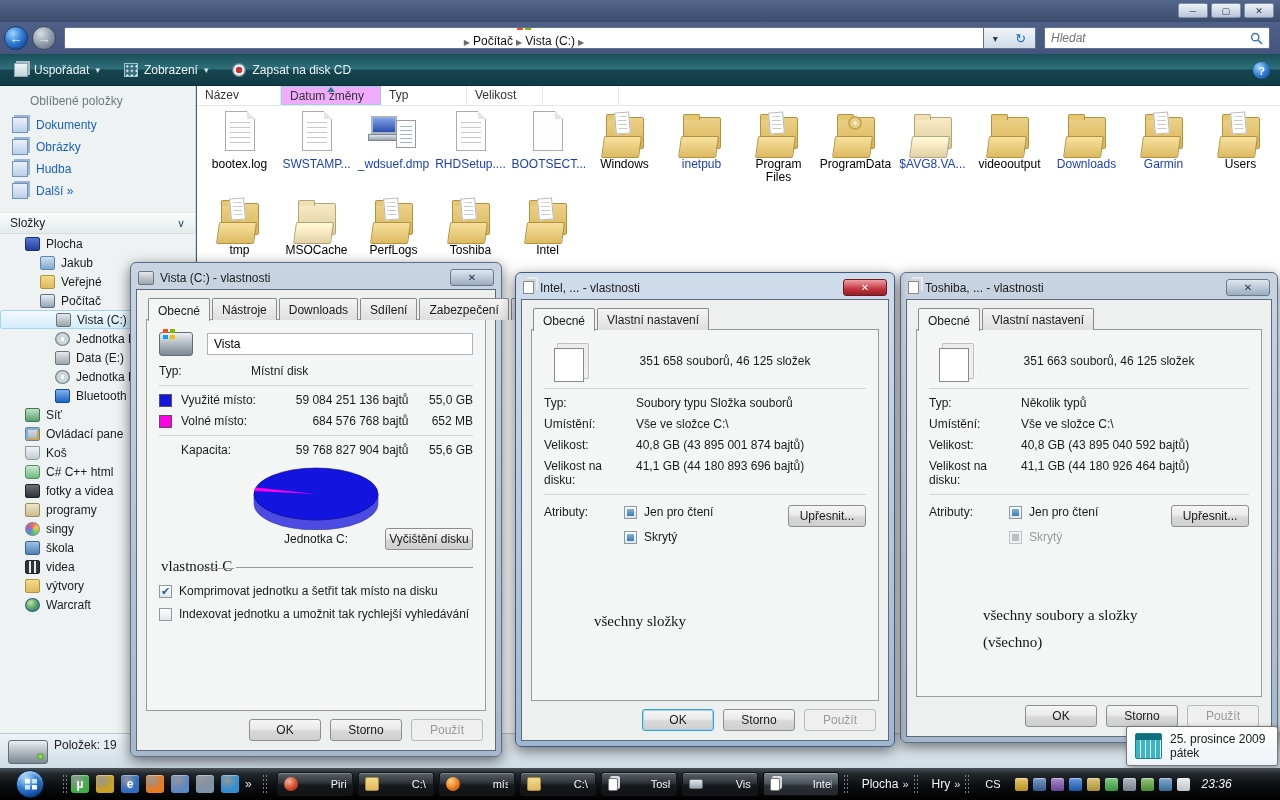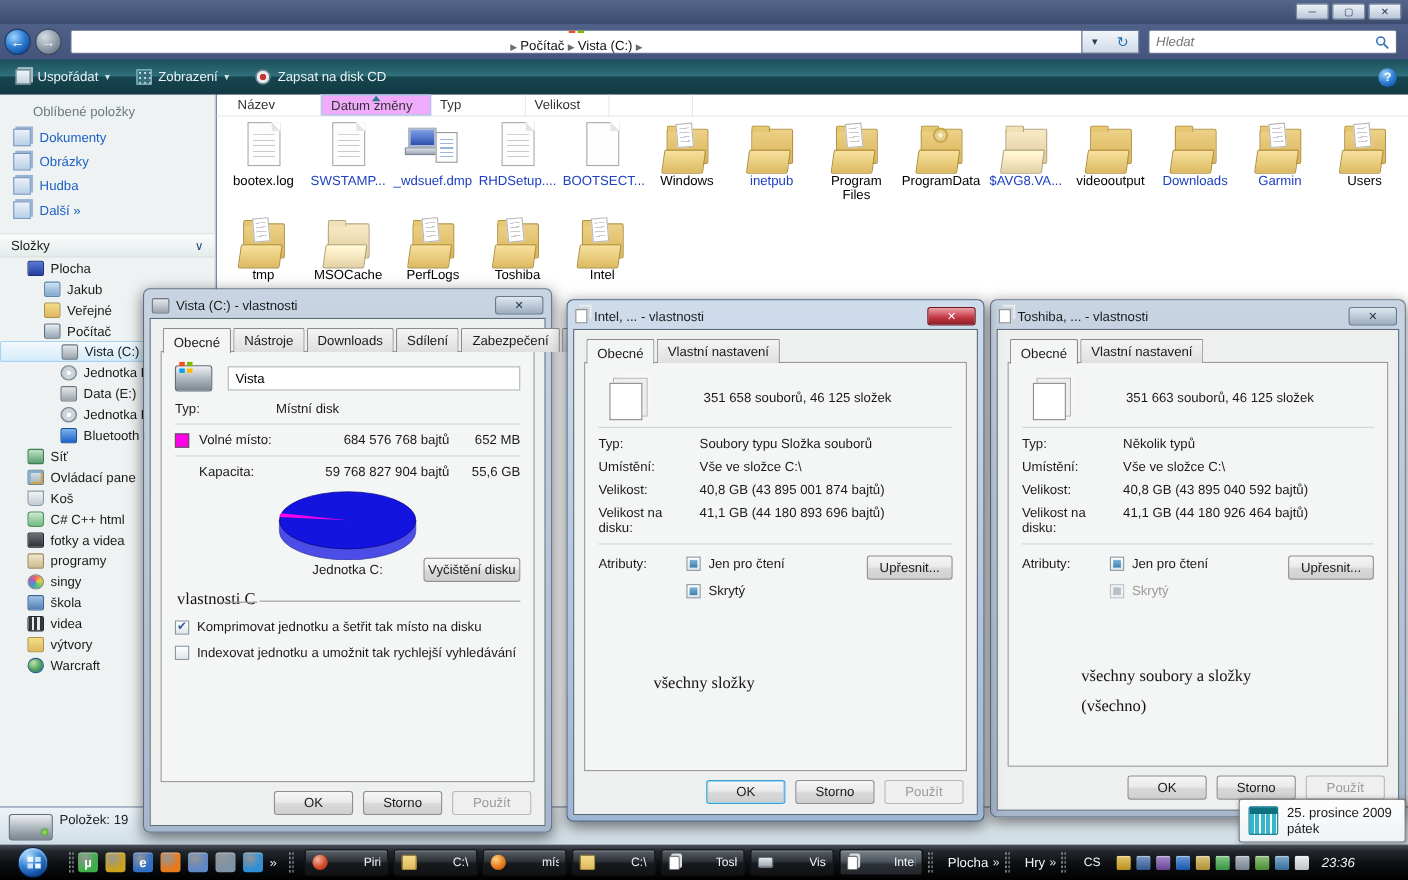--- a/index.html
+++ b/index.html
@@ -81,21 +81,21 @@
   .ti-chat { background:linear-gradient(#cfe9d4,#6fba7e); border:1px solid #48915a; border-radius:3px; }
   .ti-camera { background:linear-gradient(#6b7076,#2e3237); border:1px solid #1e2226; }
   .ti-programs { background:linear-gradient(#efe6cf,#cdbb8e); border:1px solid #9c8a5d; }
   .ti-cd2 { border-radius:50%; background:conic-gradient(#e66,#ec4,#6c6,#49c,#96c,#e66); border:1px solid #888; }
   .ti-school { background:linear-gradient(#9fc4e8,#4f7fb5); border:1px solid #3a648f; }
   .ti-film { background:repeating-linear-gradient(90deg,#30343a 0 3px,#e8e8e8 3px 5px); border:1px solid #222; }
   .ti-globe { border-radius:50%; background:radial-gradient(circle at 35% 30%, #bfe6a8, #4f9e5f 55%, #2b6fa8); border:1px solid #2b5f86; }
 
   
   .filearea { position:absolute; left:197px; top:86px; width:1083px; height:647px; background:#fff; }
-  .cols { display:flex; height:20px; border-bottom:1px solid #e3e8ea;padding-left:11px; }
+  .cols { display:flex; height:20px; border-bottom:1px solid #e3e8ea; }
   .col { border-right:1px solid #e3e8ea; padding:2px 8px; color:#333; position:relative; }
   .col.hl { background:#f0abfc; border:1px solid #a4cde6; }
   .sortup { position:absolute; top:0; left:50%; margin-left:-4px; width:0; height:0;
     border-left:4px solid transparent; border-right:4px solid transparent; border-bottom:5px solid #2b7a8c; }
   .files { position:absolute; left:4px; display:flex; }
   .fi { width:77px; display:flex; flex-direction:column; align-items:center; cursor:pointer; }
   .big { width:48px; height:50px; position:relative; }
   .flabel { max-width:72px; text-align:center; line-height:13px; color:#000; }
   .flabel.blue { color:#1b3fbf; }
   .pg { position:absolute; left:9px; top:3px; width:30px; height:40px; background:#fdfdfd; border:1px solid #ababab; }
@@ -608,20 +608,26 @@
           <input class="namefield" value="Vista" style="">
         </div>
         <div>
             <div class="prow">
               <span class="plabel">Typ:</span>
               <span class="pvalue">Místní disk</span>
             </div>
           </div>
         <hr class="sep">
         <div class="urow">
+          <span class="sw" style="background: rgb(20, 20, 224);"></span>
+          <span class="ul">Využité místo:</span>
+          <span class="ub">59 084 251 136 bajtů</span>
+          <span class="us">55,0 GB</span>
+        </div>
+        <div class="urow">
           <span class="sw" style="background: rgb(255, 0, 232);"></span>
           <span class="ul">Volné místo:</span>
           <span class="ub">684 576 768 bajtů</span>
           <span class="us">652 MB</span>
         </div>
         <hr class="sep">
         <div class="urow">
           <span class="sw none"></span>
           <span class="ul">Kapacita:</span>
           <span class="ub">59 768 827 904 bajtů</span>

